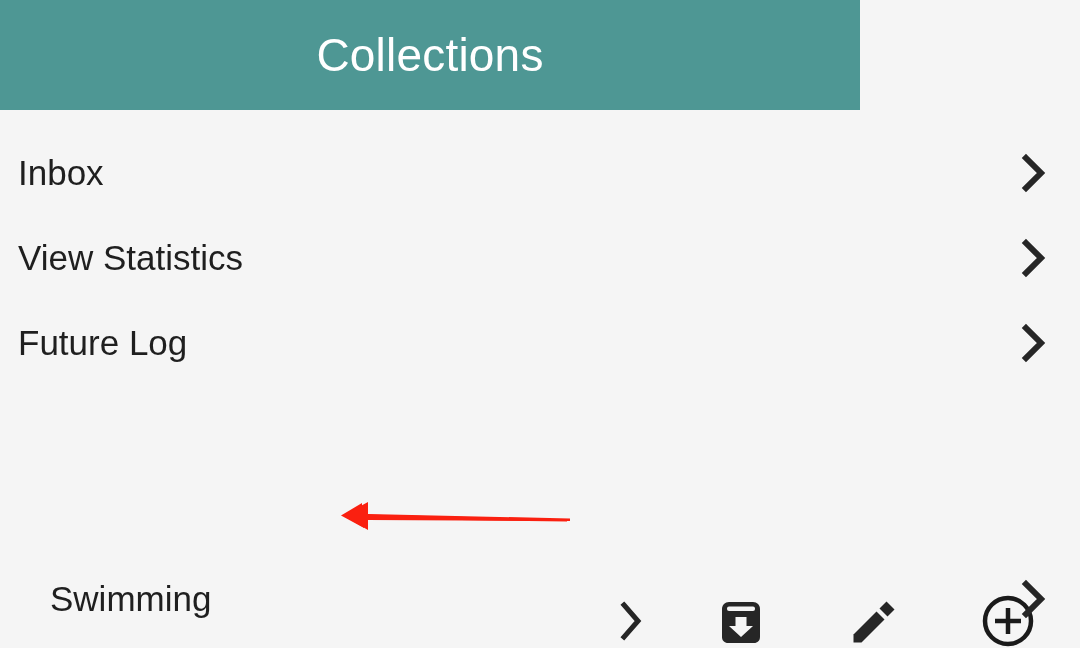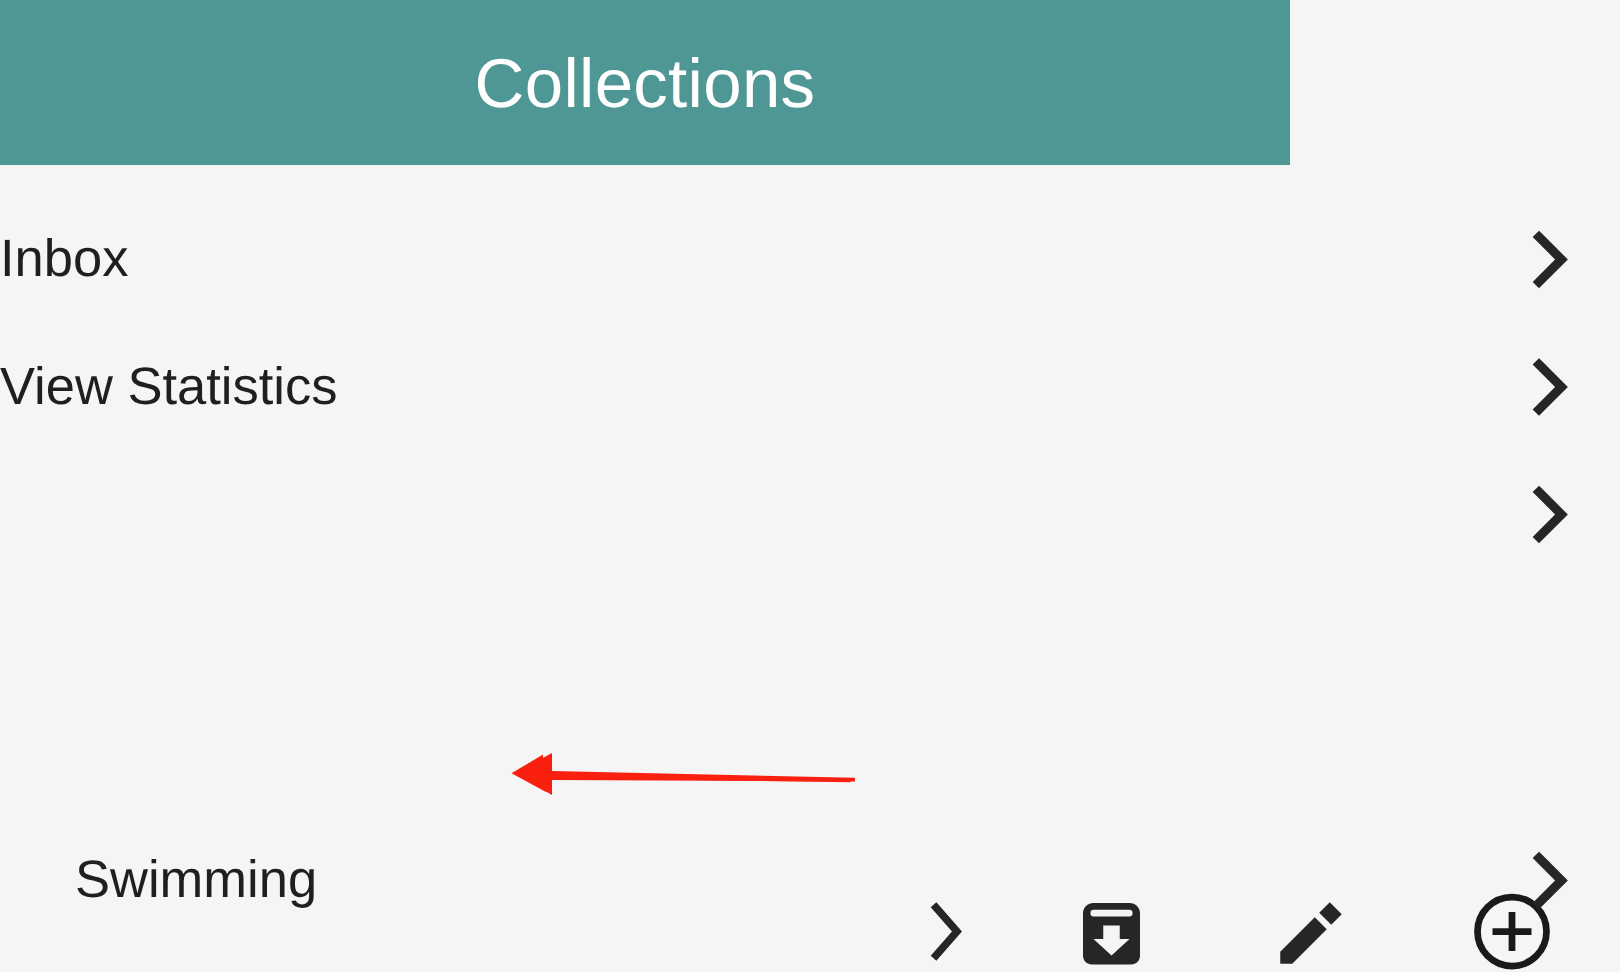--- a/index.html
+++ b/index.html
@@ -58,21 +58,21 @@
     align-items: center;
     box-sizing: border-box;
   }
   .row-label {
     font-size: 35px;
     font-weight: 400;
     color: #1f1f1f;
     line-height: 1;
     white-space: nowrap;
   }
-  .row-indent-0 { }
+  .row-indent-0 { padding-left: 18px; }
   .row-indent-1 { padding-left: 50px; }
 
   .row-chevron {
     position: absolute;
     right: 33px;
     top: 50%;
     transform: translateY(-50%);
     width: 26px;
     height: 40px;
     display: flex;
@@ -137,20 +137,21 @@
     <div class="row row-indent-0" style="top:105px;">
       <span class="row-label">View Statistics</span>
       <span class="row-chevron">
         <svg width="26" height="40" viewBox="0 0 26 40" aria-hidden="true">
           <path d="M5 5 L20 20 L5 35" fill="none" stroke="#262626" stroke-width="6" stroke-linecap="square" stroke-linejoin="miter"></path>
         </svg>
       </span>
     </div>
 
     <div class="row row-indent-0" style="top:190px;">
+      <span class="row-label">Future Log</span>
       <span class="row-chevron">
         <svg width="26" height="40" viewBox="0 0 26 40" aria-hidden="true">
           <path d="M5 5 L20 20 L5 35" fill="none" stroke="#262626" stroke-width="6" stroke-linecap="square" stroke-linejoin="miter"></path>
         </svg>
       </span>
     </div>
 
 
     <div class="action-row">
 
@@ -178,21 +179,21 @@
       </span>
 
       <span class="act act-plus">
         <svg width="58" height="58" viewBox="0 0 58 58" aria-hidden="true">
           <circle cx="29" cy="29" r="23" fill="none" stroke="#1a1a1a" stroke-width="4.5"></circle>
           <path d="M29 16 L29 42 M16 29 L42 29" stroke="#1a1a1a" stroke-width="4.5" stroke-linecap="butt"></path>
         </svg>
       </span>
     </div>
 
-    <div class="row row-indent-1" style="top:434px;">
+    <div class="row row-indent-1" style="top:446px;">
       <span class="row-label">Swimming</span>
       <span class="row-chevron">
         <svg width="26" height="40" viewBox="0 0 26 40" aria-hidden="true">
           <path d="M5 5 L20 20 L5 35" fill="none" stroke="#262626" stroke-width="6" stroke-linecap="square" stroke-linejoin="miter"></path>
         </svg>
       </span>
     </div>
 
   </div>
 

